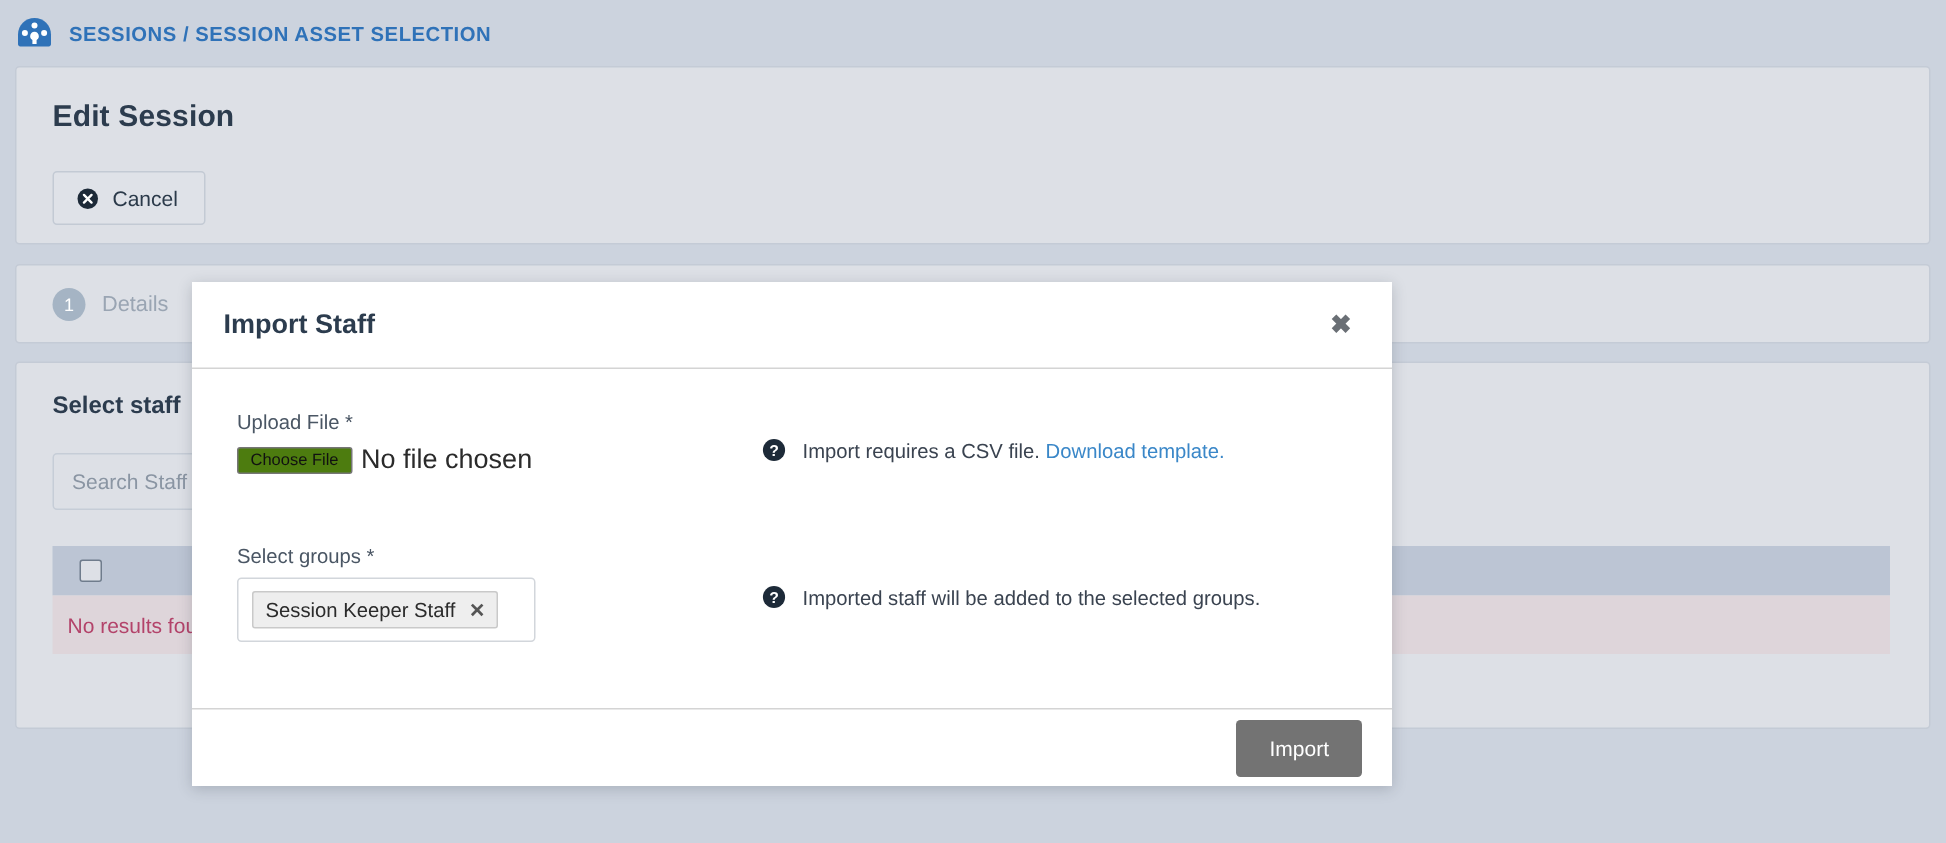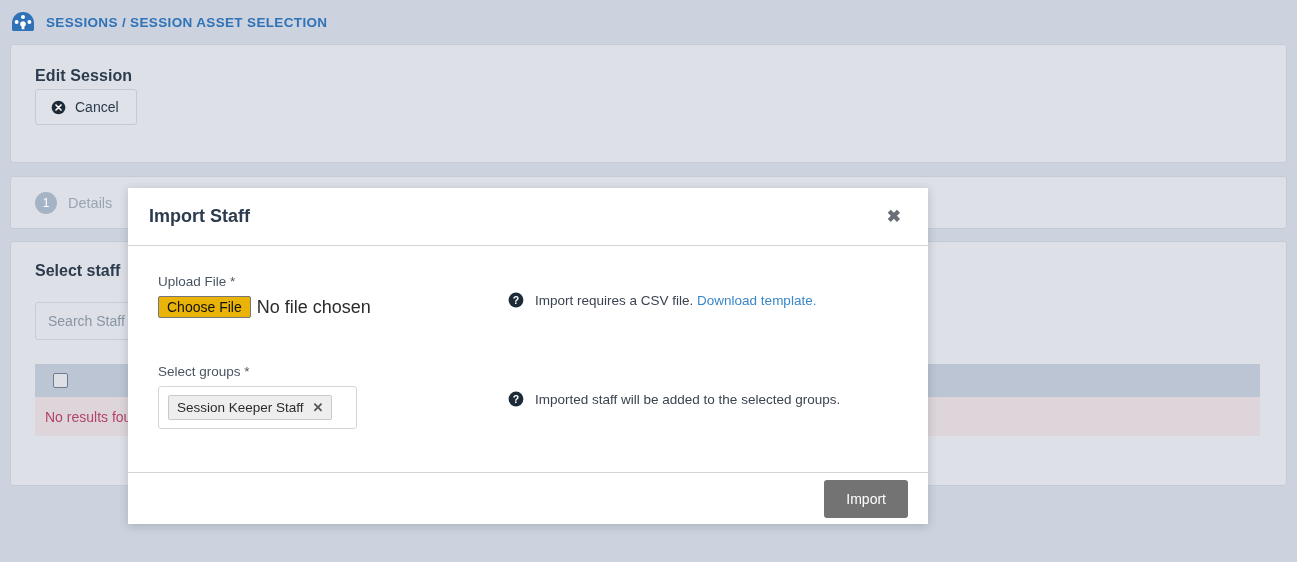--- a/index.html
+++ b/index.html
@@ -47,27 +47,27 @@
     border: 1px solid #c4cbd6;
     border-radius: 3px;
     margin: 0 10px;
   }
 
   .edit-panel {
     height: 119px;
     padding: 22px 24px;
   }
   .panel-title {
-    font-size: 16px;
+    font-size: 20px;
     font-weight: 600;
     color: #2c3c4e;
     letter-spacing: 0.1px;
   }
   .cancel-button {
-    margin-top: 4px;
+    margin-top: 24px;
     display: inline-flex;
     align-items: center;
     gap: 9px;
     background: #dfe2e8;
     border: 1px solid #c3cad4;
     border-radius: 3px;
     padding: 9px 17px 9px 15px;
     font-size: 14px;
     color: #2b3a4a;
     cursor: pointer;
@@ -224,23 +224,23 @@
   }
 
   .file-control {
     display: flex;
     align-items: center;
     gap: 6px;
   }
   .choose-file-btn {
     border: 1px solid #767676;
     border-radius: 2px;
-    background: #eab308;
+    background: #4d7c0f;
     padding: 2px 8px;
-    font-size: 14px;
+    font-size: 11px;
     color: #111;
     font-family: "Liberation Sans", sans-serif;
     cursor: pointer;
   }
   .no-file-text {
     font-size: 18px;
     color: #2b2b2b;
   }
 
   .token-box {

